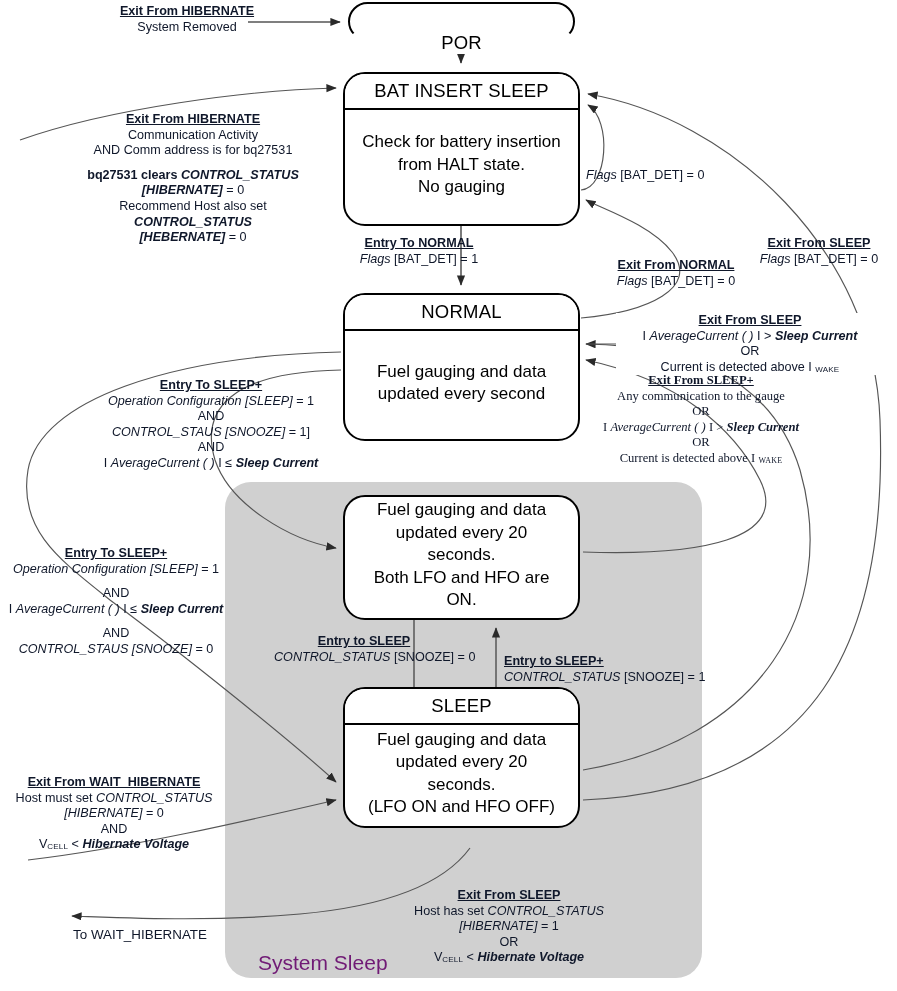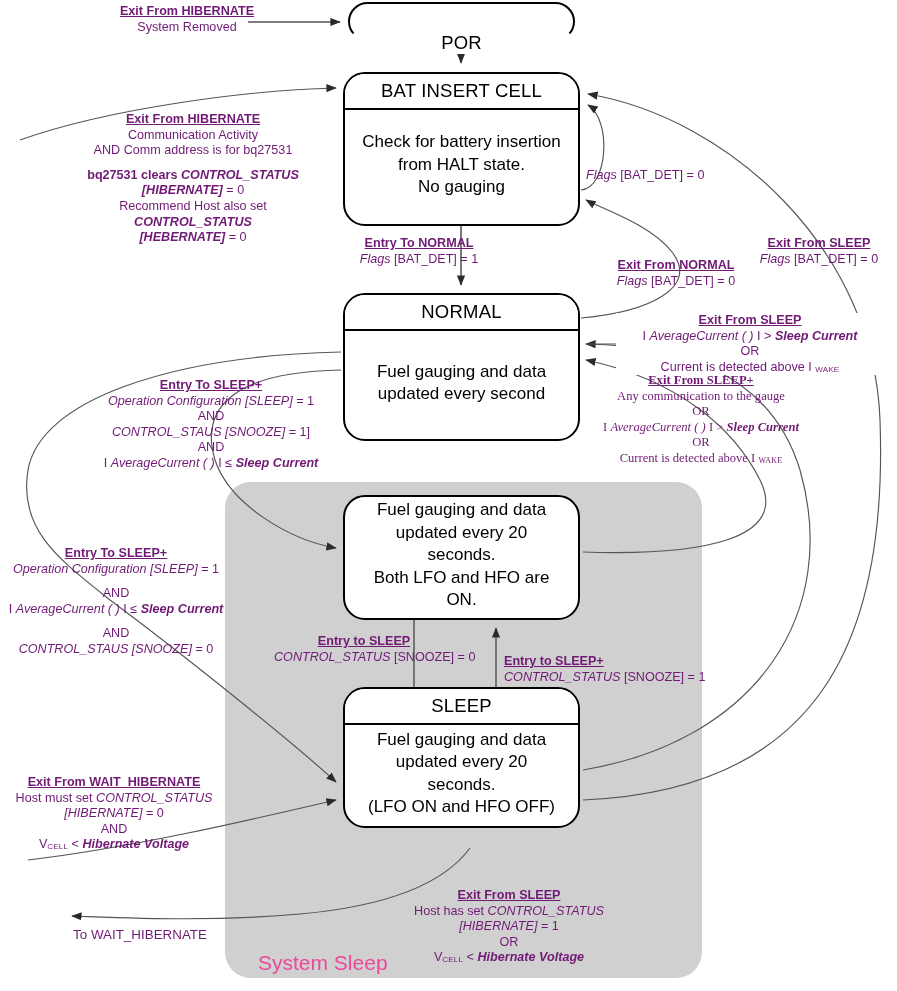--- a/index.html
+++ b/index.html
@@ -27,21 +27,21 @@
   }
   
   .group-box {
     position: absolute;
     background: #d0d0d0;
     border-radius: 26px;
   }
   .group-label {
     position: absolute;
     font-size: 21px;
-    color: #ec4899;
+    color: #701a75;
     white-space: nowrap;
   }
   
   .state {
     position: absolute;
     background: #ffffff;
     border: 2.4px solid #000;
     border-radius: 22px;
     display: flex;
     flex-direction: column;
@@ -76,21 +76,21 @@
     background: transparent;
     border-radius: 0 0 20px 20px;
   }
   .state .body span { display: block; }
   
   .lbl {
     position: absolute;
     text-align: center;
     font-size: 12.6px;
     line-height: 1.24;
-    color: #701a75;
+    color: #0f172a;
     white-space: nowrap;
   }
   .lbl .hd {
     font-weight: bold;
     text-decoration: underline;
     display: block;
   }
   .lbl .ln { display: block; }
   .lbl i { font-style: italic; }
   .lbl b { font-weight: bold; }
@@ -154,21 +154,21 @@
 
       <path d="M470,848 C448,878 400,905 300,914 C210,922 130,918 72,916" stroke="#555" stroke-width="1.15" marker-end="url(#ahb)"></path>
     </g>
   </svg>
 
   <div class="state single" style="left:348px; top:2px; width:227px; height:39px;">
     <div class="title">POR</div>
   </div>
 
   <div class="state" style="left:343px; top:72px; width:237px; height:154px;">
-    <div class="title">BAT INSERT CELL</div>
+    <div class="title">BAT INSERT SLEEP</div>
     <div class="body">
       <div>
         <span>Check for battery insertion</span>
         <span>from HALT state.</span>
         <span>No gauging</span>
       </div>
     </div>
   </div>
 
   <div class="state" style="left:343px; top:293px; width:237px; height:148px;">

